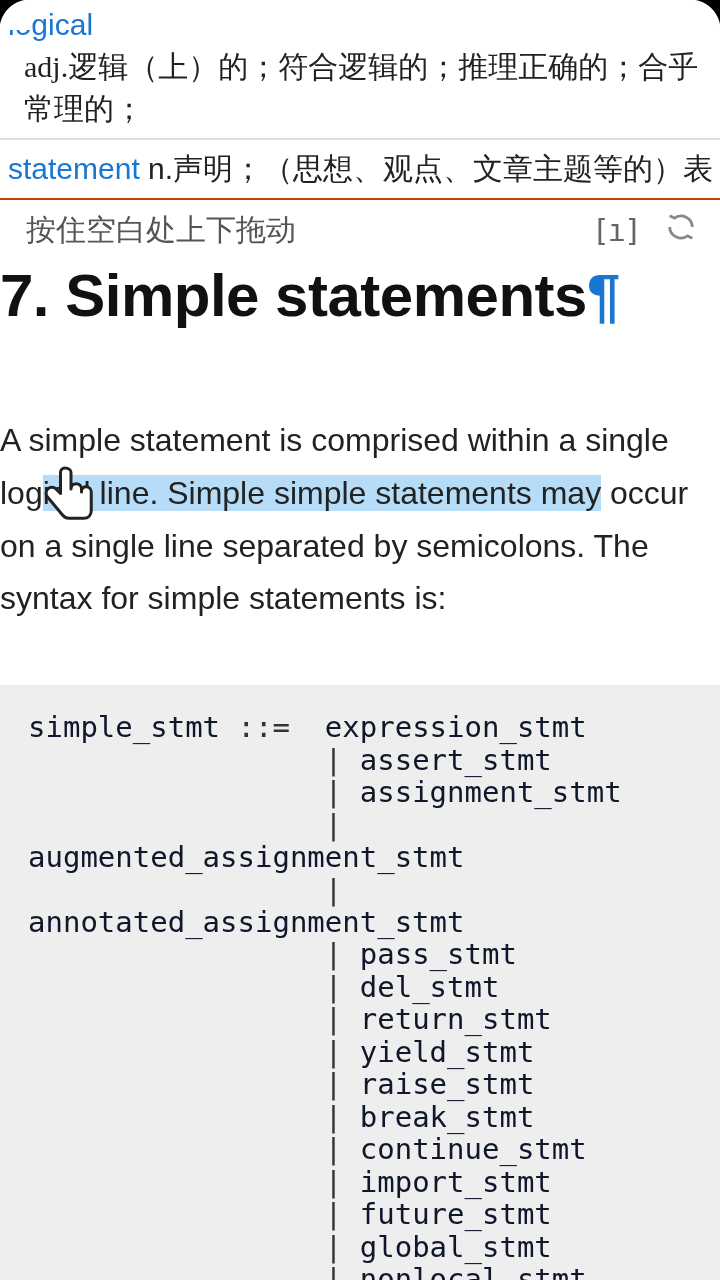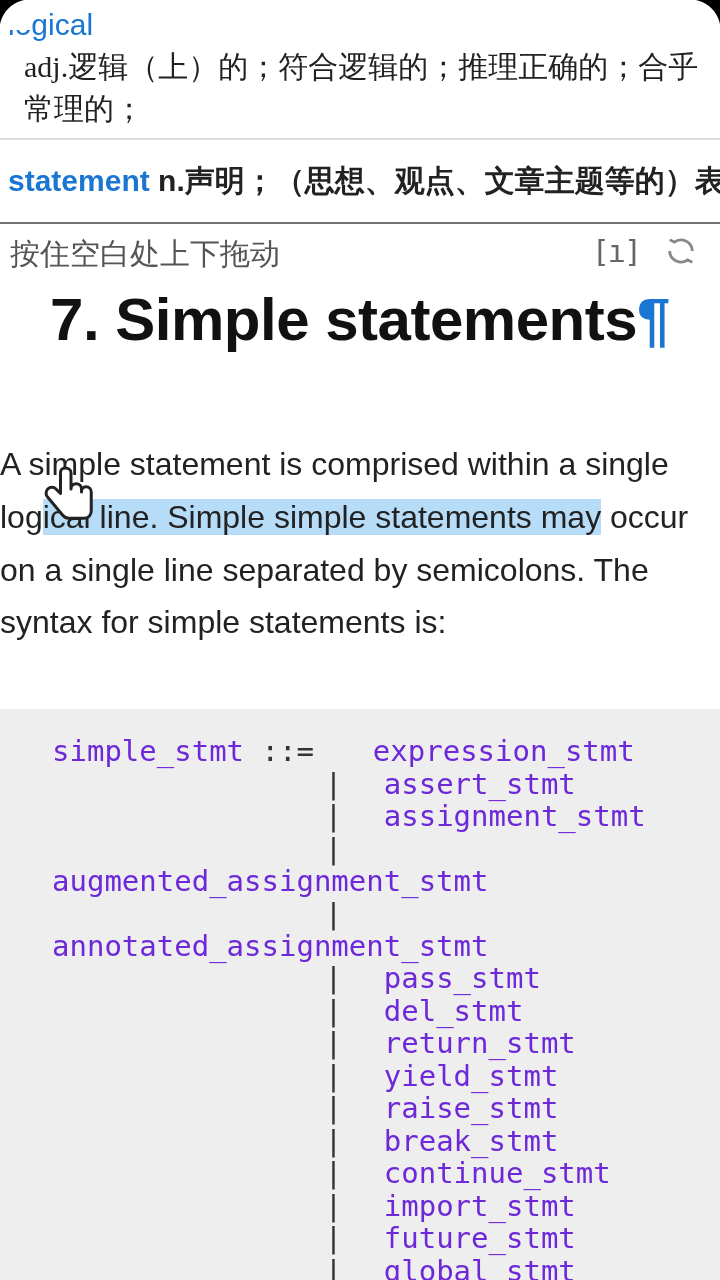--- a/index.html
+++ b/index.html
@@ -20,49 +20,48 @@
   }
   .dict-entry .headword {
     color: #1976d2;
   }
   .dict-entry .definition {
     color: #222;
     padding-left: 16px;
     font-family: Liberation Serif, serif;
   }
   .dict-entry2 {
-    padding: 20px 8px;
-    border-bottom: 2px solid #737373;
+    padding: 8px 8px;
+    border-bottom: 2px solid #c2410c;
     font-size: 30px;
     line-height: 1.4;
     white-space: nowrap;
     overflow: hidden;
-    font-weight: bold;
   }
   .dict-entry2 .headword {
     color: #1976d2;
   }
   .toolbar {
     display: flex;
+    align-items: center;
     font-size: 30px;
     color: #555;
-    padding: 10px 10px 4px 10px;
+    padding: 10px 10px 4px 26px;
   }
   .toolbar .hint { flex: 1; }
   .toolbar .icon { color: #666; margin: 0 12px; font-size: 30px; }
   .icon-brackets { font-family: monospace; font-weight: normal; letter-spacing: -2px; }
   .icon-refresh svg { width: 34px; height: 34px; stroke: #888; fill: none; stroke-width: 2; }
   h1.title {
     font-size: 60px;
     font-weight: 600;
     color: #111;
     padding: 6px 0 0 0;
     line-height: 1.15;
     letter-spacing: -0.5px;
-    text-align: center;
   }
   .pilcrow { color: #1976d2; font-weight: 700; }
   .body-text {
     font-size: 32px;
     line-height: 1.65;
     color: #222;
     padding: 84px 0 0 0;
   }
   .highlight {
     background: #b6dcf7;
@@ -71,21 +70,21 @@
     background: #eee;
     margin-top: 60px;
     padding: 26px 28px 0 28px;
     font-family: "Menlo", "Consolas", monospace;
     font-size: 29px;
     line-height: 1.12;
     color: #333;
     white-space: pre;
     overflow: hidden;
   }
-  .codeblock .nt { color: #6d28d9; margin-left: 24px; } 
+  .codeblock .nt { color: #0f172a; } 
   .codeblock .op { color: #333; }    
   .pointer {
     position: absolute;
     pointer-events: none;
   }
   .pointer svg { width: 62px; height: 72px; }
   body::before {
     content:""; position:absolute; top:0; left:0; width:30px; height:30px;
     background: radial-gradient(circle at 30px 30px, #fff 30px, #000 31px);
   }

